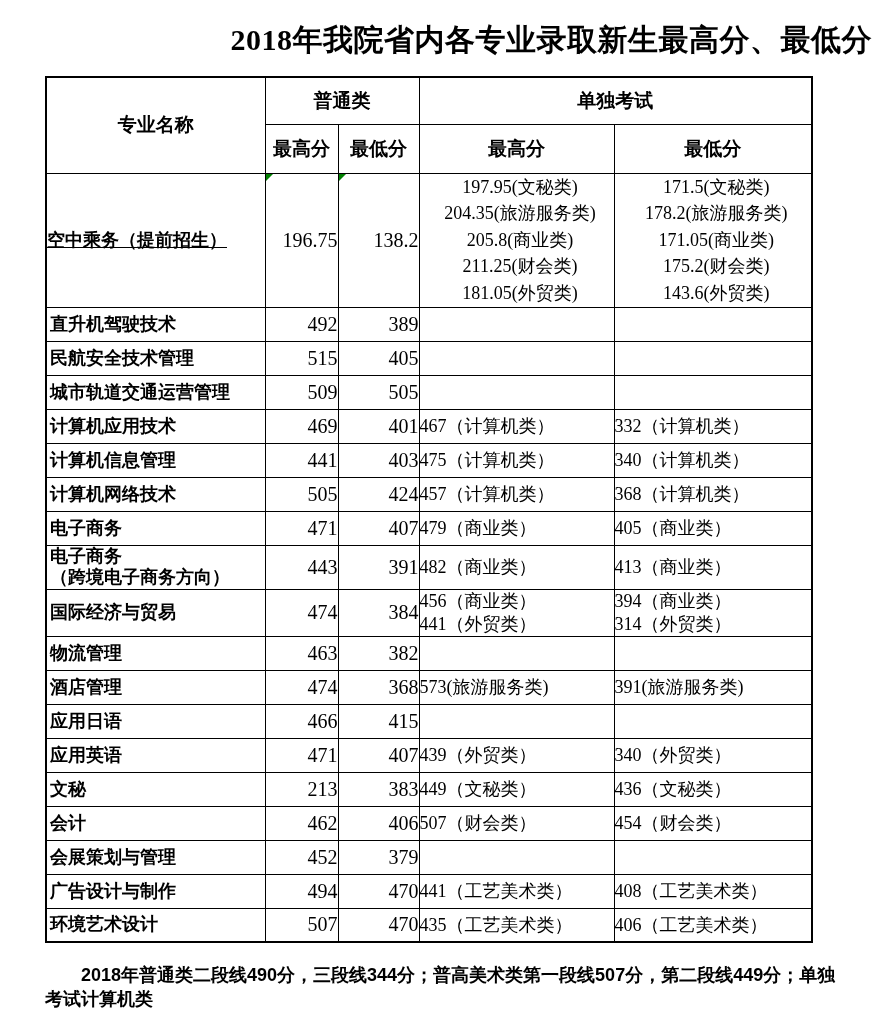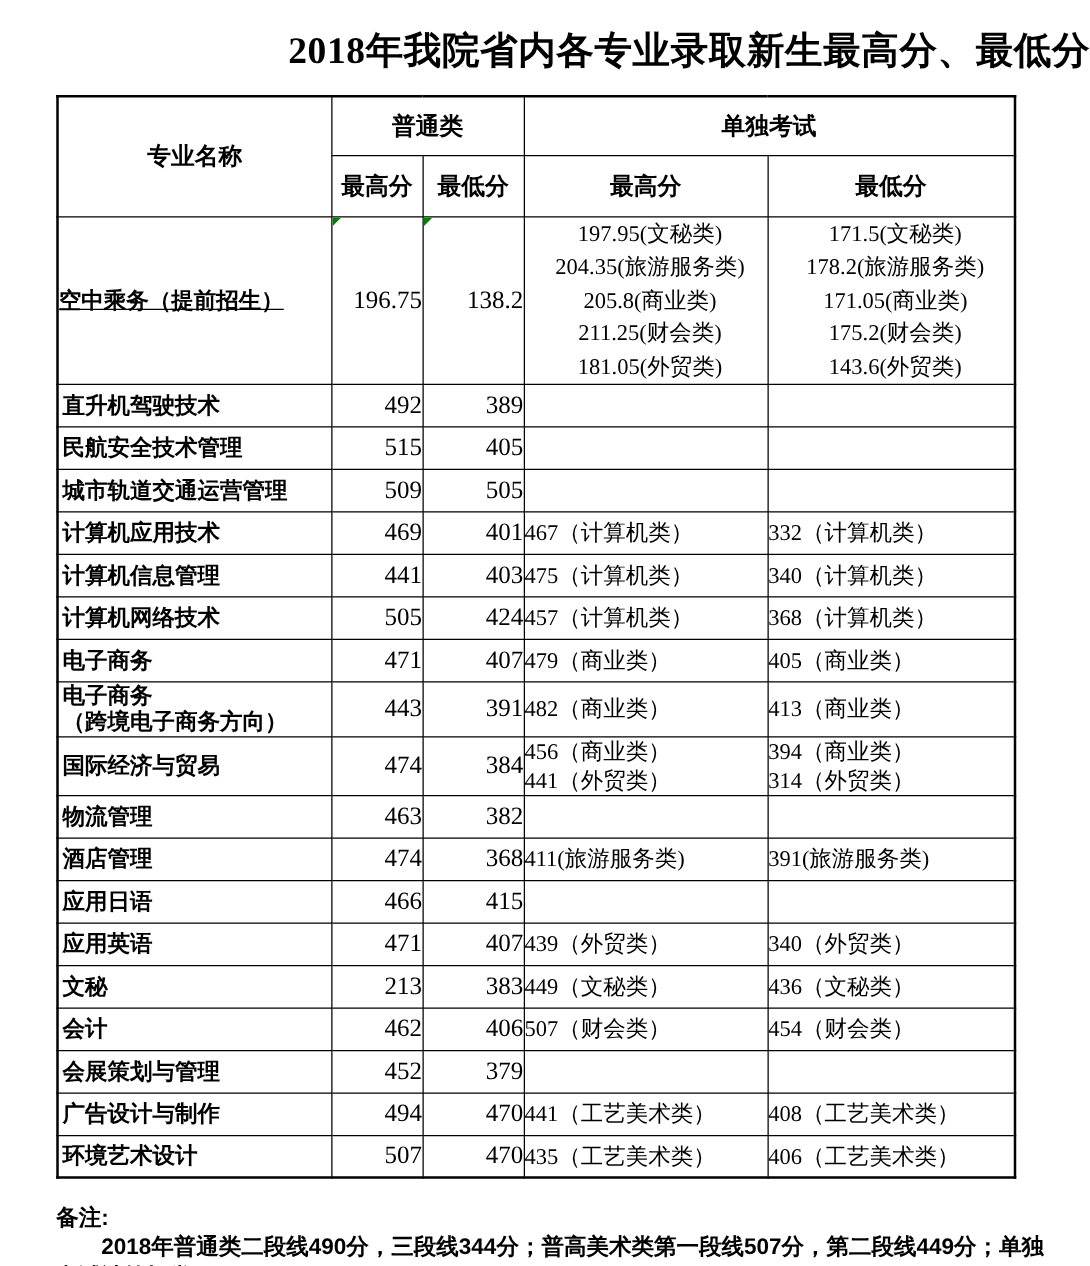--- a/index.html
+++ b/index.html
@@ -169,21 +169,21 @@
       <td class="major">物流管理</td>
       <td class="num">463</td>
       <td class="num">382</td>
       <td class="sep"></td>
       <td class="sep"></td>
     </tr>
     <tr>
       <td class="major">酒店管理</td>
       <td class="num">474</td>
       <td class="num">368</td>
-      <td class="sep">411(旅游服务类)</td>
+      <td class="sep">573(旅游服务类)</td>
       <td class="sep">391(旅游服务类)</td>
     </tr>
     <tr>
       <td class="major">应用日语</td>
       <td class="num">466</td>
       <td class="num">415</td>
       <td class="sep"></td>
       <td class="sep"></td>
     </tr>
     <tr>
@@ -225,16 +225,15 @@
       <td class="major">环境艺术设计</td>
       <td class="num">507</td>
       <td class="num">470</td>
       <td class="sep">435（工艺美术类）</td>
       <td class="sep">406（工艺美术类）</td>
     </tr>
   </tbody>
 </table>
 
 <div class="notes">
-  <div class="notes-label">备注:</div>
   <div class="notes-line first">2018年普通类二段线490分，三段线344分；普高美术类第一段线507分，第二段线449分；单独考试计算机类</div>
 
 </div>
 
 </body></html>

